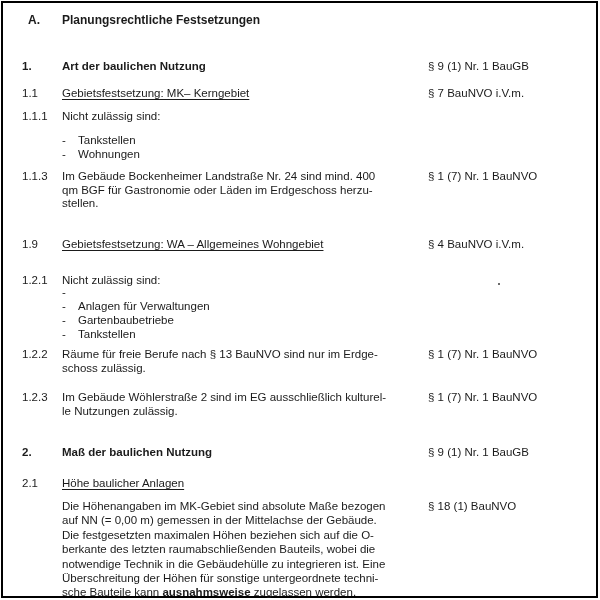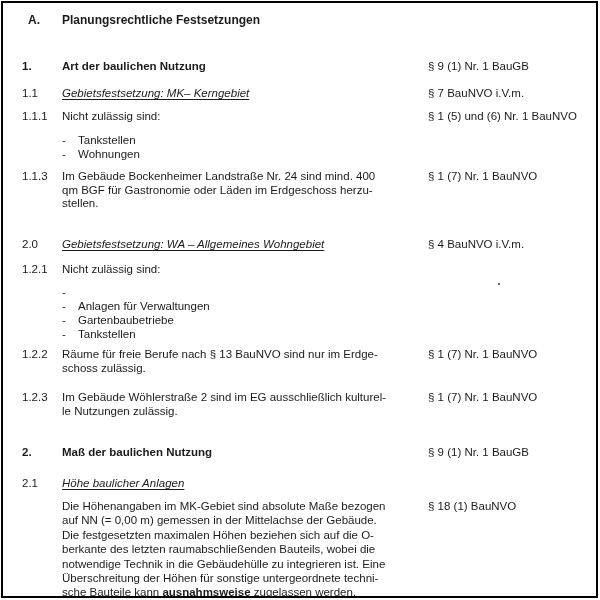--- a/index.html
+++ b/index.html
@@ -18,21 +18,21 @@
   }
   .row{
     position:absolute;left:0;width:600px;
     font-size:11.5px;line-height:13.5px;
   }
   .num{position:absolute;left:22px;top:0;white-space:pre;}
   .txt{display:block;margin-left:62px;margin-right:176px;}
   .pre{white-space:pre;}
   .ref{position:absolute;left:428px;top:0;white-space:pre;}
   .bold{font-weight:bold;}
-  .ul{text-decoration:underline;text-underline-offset:2px;font-style:italic;}
+  .ul{text-decoration:underline;text-underline-offset:2px;}
   .doc-head{font-size:12px;line-height:14px;}
   .bullet-line{display:flex;line-height:14px;}
   .dash{display:inline-block;width:16px;flex:0 0 16px;}
   .para21{line-height:14.4px;}
   .lastline{white-space:pre;}
   .dot{position:absolute;width:2px;height:2px;background:#3a3a3a;border-radius:50%;}
 </style>
 </head>
 <body>
 
@@ -52,21 +52,20 @@
 
   <div class="row" style="top:87px">
     <span class="num">1.1</span>
     <span class="txt ul">Gebietsfestsetzung: MK– Kerngebiet</span>
     <span class="ref">§ 7 BauNVO i.V.m.</span>
   </div>
 
   <div class="row" style="top:110px">
     <span class="num">1.1.1</span>
     <span class="txt">Nicht zulässig sind:</span>
-    <span class="ref">§ 1 (5) und (6) Nr. 1 BauNVO</span>
   </div>
 
   <div class="row" style="top:133px">
     <div class="txt">
       <div class="bullet-line">
           <span class="dash">-</span>
           <span>Tankstellen</span>
         </div>
       <div class="bullet-line">
           <span class="dash">-</span>
@@ -77,26 +76,26 @@
 
   <div class="row" style="top:170px">
     <span class="num">1.1.3</span>
     <span class="txt pre">Im Gebäude Bockenheimer Landstraße Nr. 24 sind mind. 400
 qm BGF für Gastronomie oder Läden im Erdgeschoss herzu-
 stellen.</span>
     <span class="ref">§ 1 (7) Nr. 1 BauNVO</span>
   </div>
 
   <div class="row" style="top:238px">
-    <span class="num">2.0</span>
+    <span class="num">1.9</span>
     <span class="txt ul">Gebietsfestsetzung: WA – Allgemeines Wohngebiet</span>
     <span class="ref">§ 4 BauNVO i.V.m.</span>
   </div>
 
-  <div class="row" style="top:263px">
+  <div class="row" style="top:274px">
     <span class="num">1.2.1</span>
     <span class="txt">Nicht zulässig sind:</span>
   </div>
 
   <div class="row" style="top:285px">
     <div class="txt">
       <div class="bullet-line">
           <span class="dash">-</span>
         </div>
       <div class="bullet-line">

